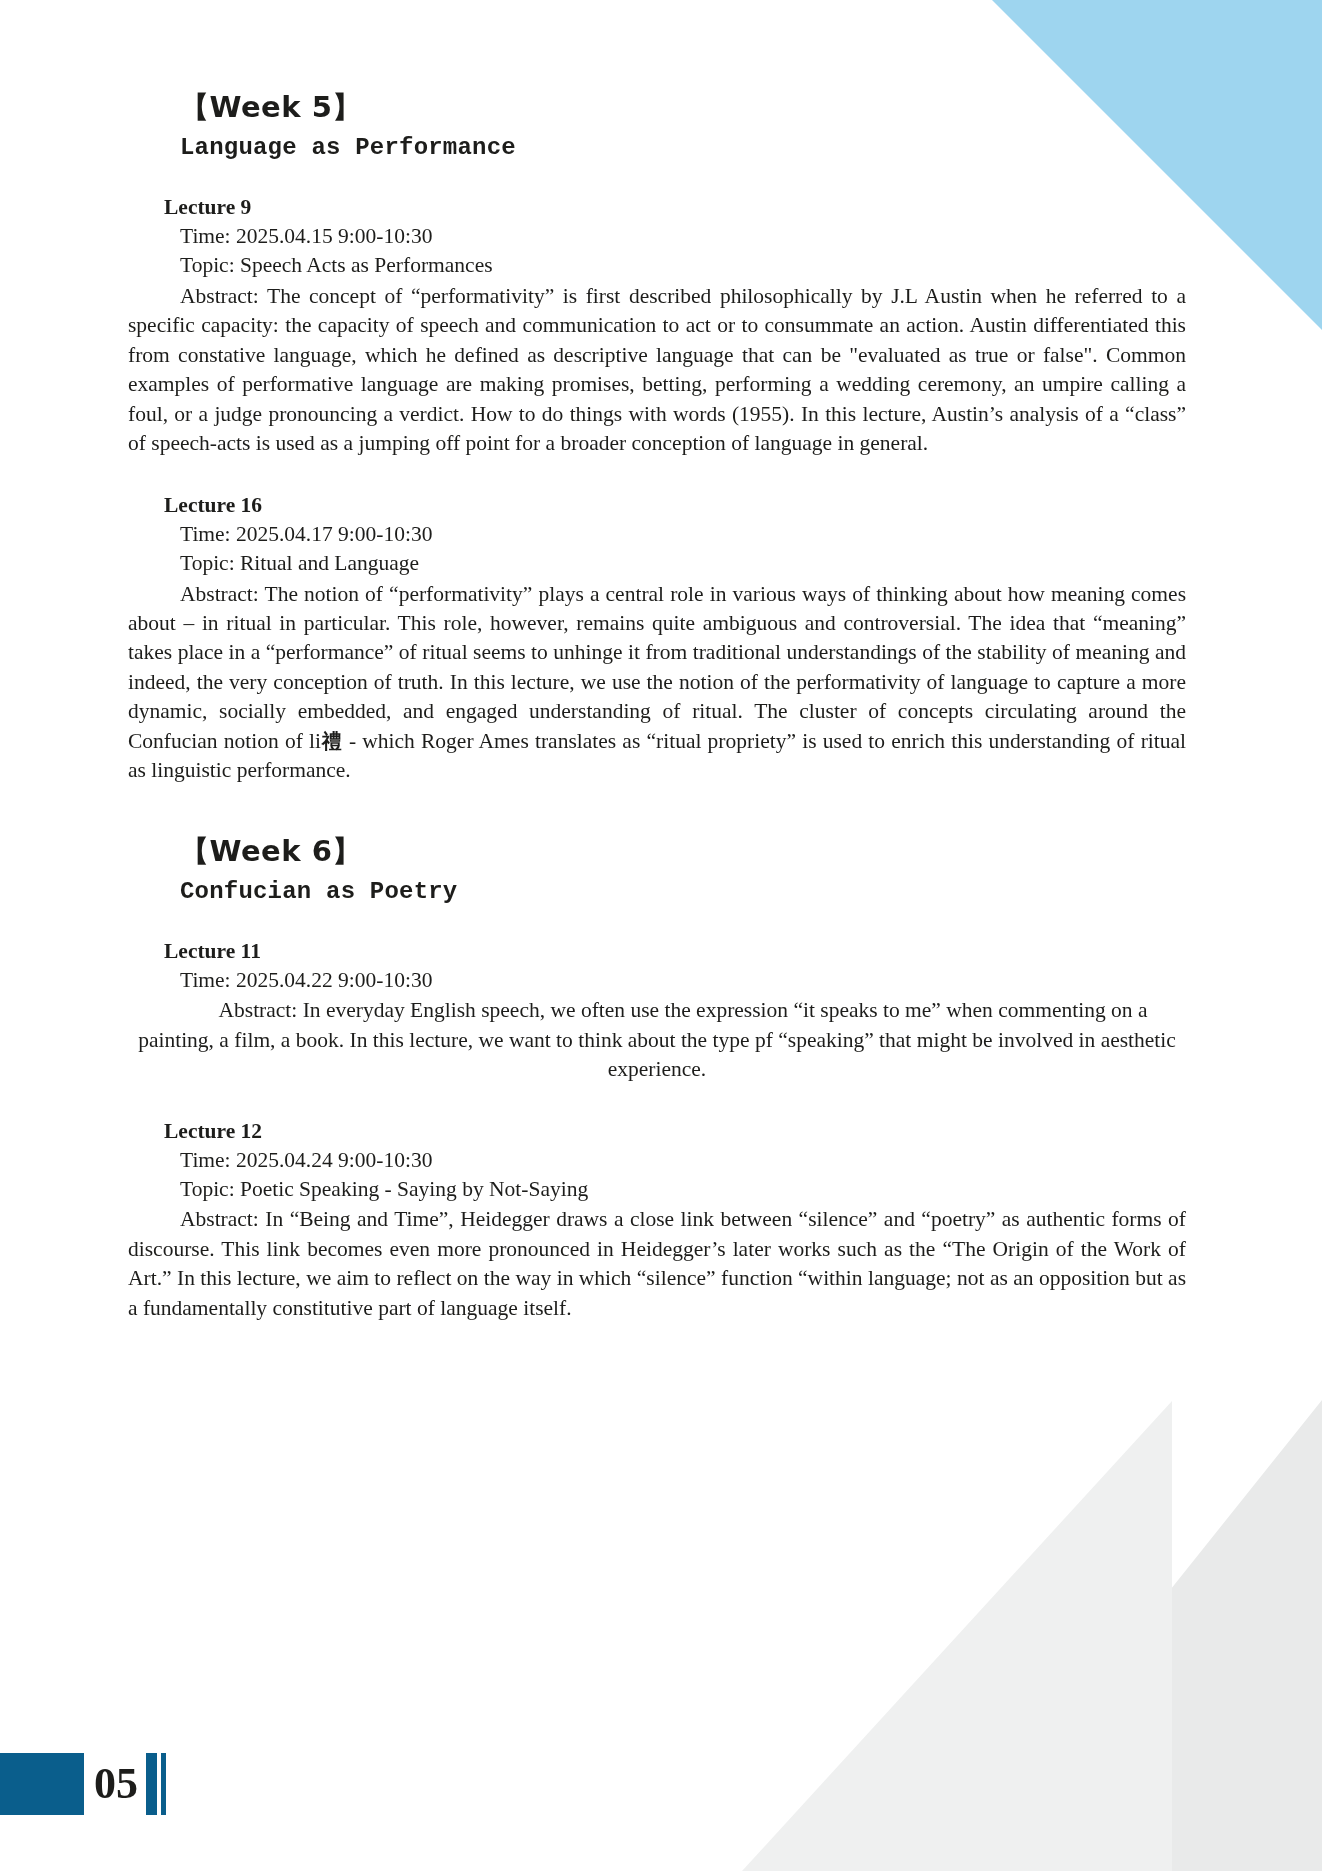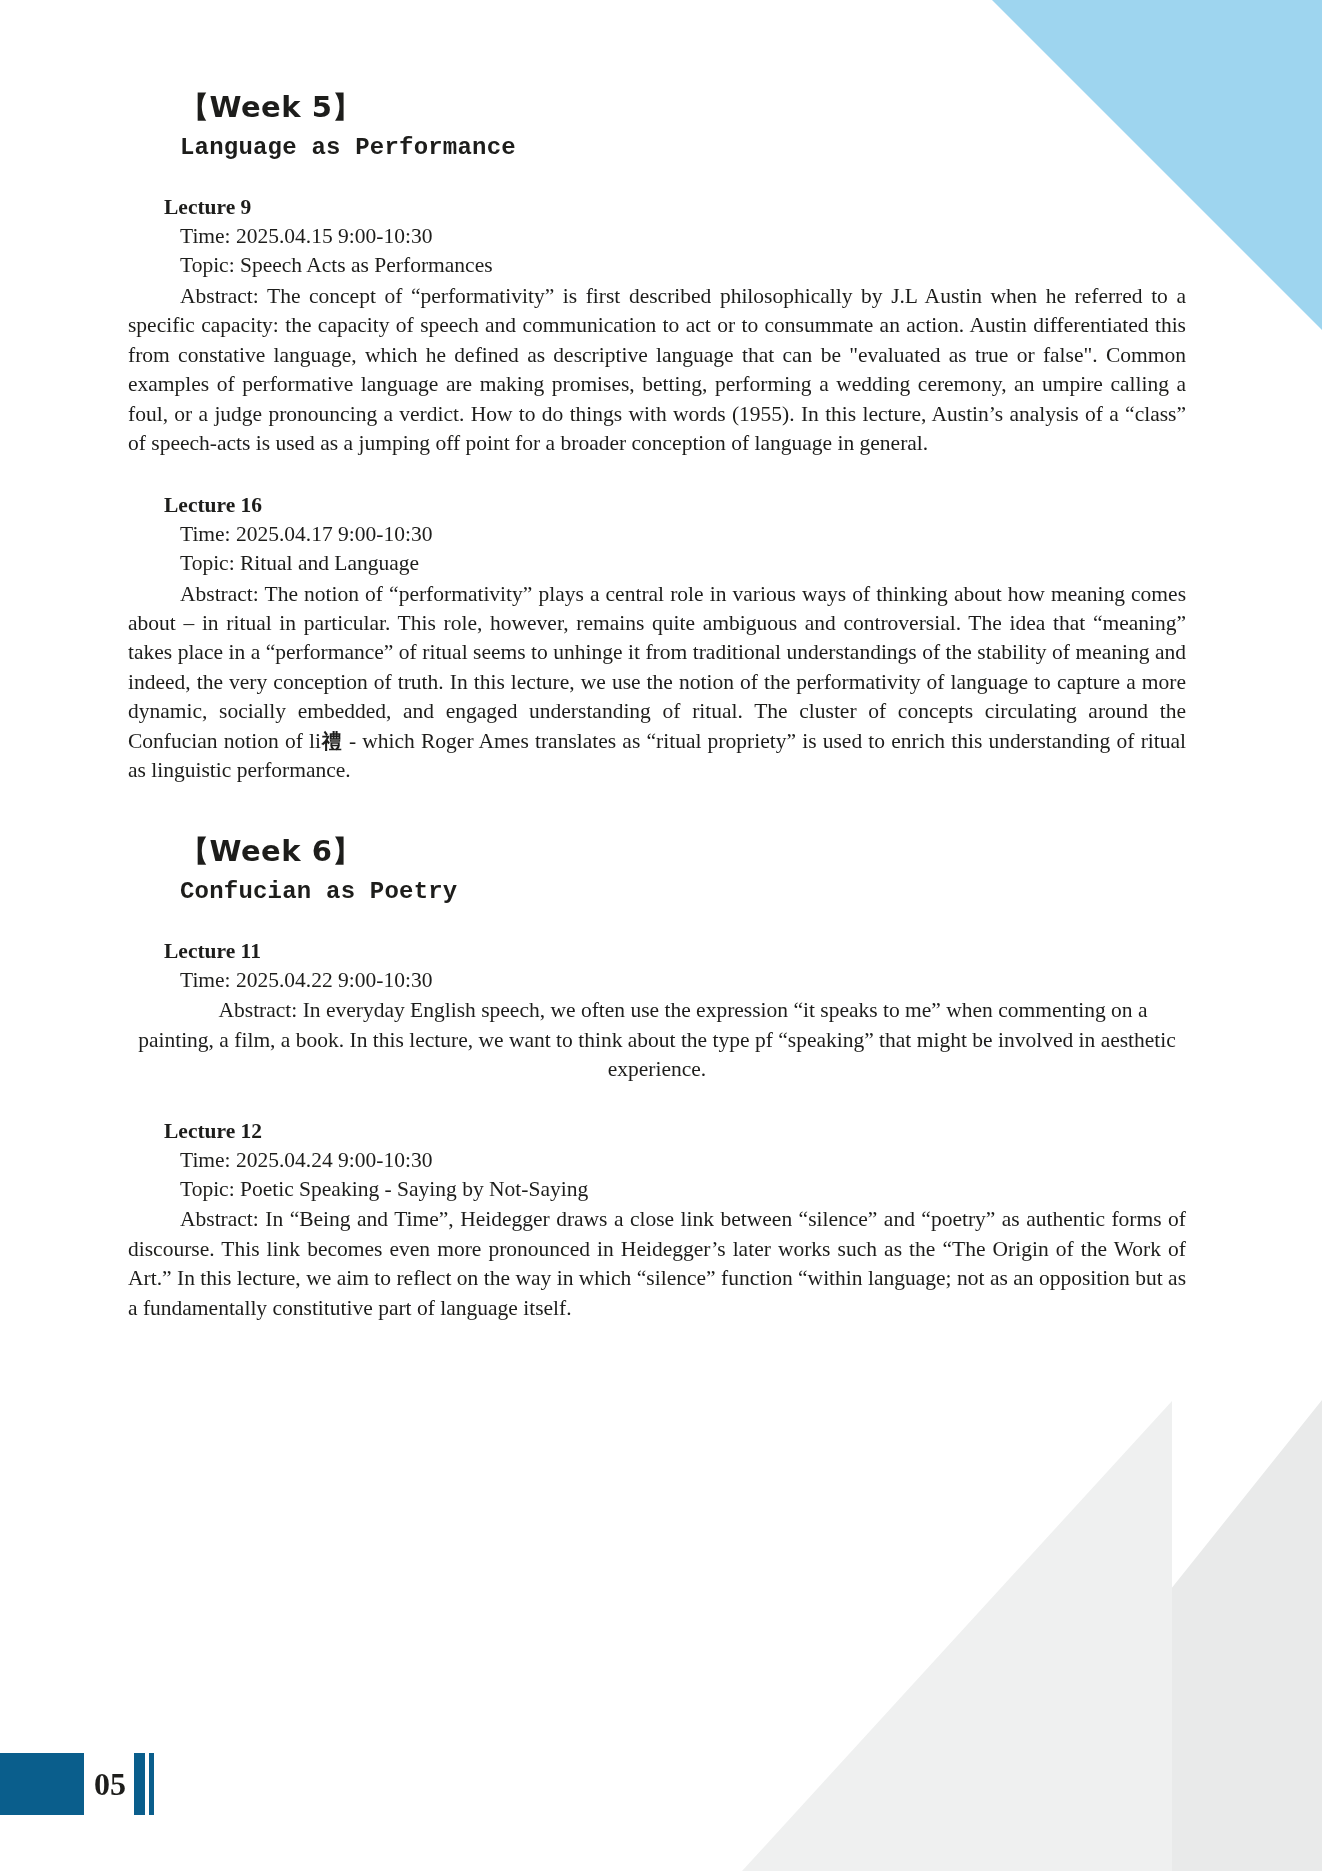--- a/index.html
+++ b/index.html
@@ -56,21 +56,21 @@
     display: flex;
     align-items: stretch;
     height: 62px;
   }
   .pf-block {
     width: 84px;
     background: #0a5e8c;
   }
   .pf-num {
     font-family: "Liberation Serif", serif;
-    font-size: 32px;
+    font-size: 44px;
     font-weight: 700;
     color: #1d1d1b;
     line-height: 62px;
     padding: 0 6px 0 10px;
     letter-spacing: 0px;
   }
   .pf-bar-wide {
     width: 11px;
     background: #0a5e8c;
     margin-left: 2px;

